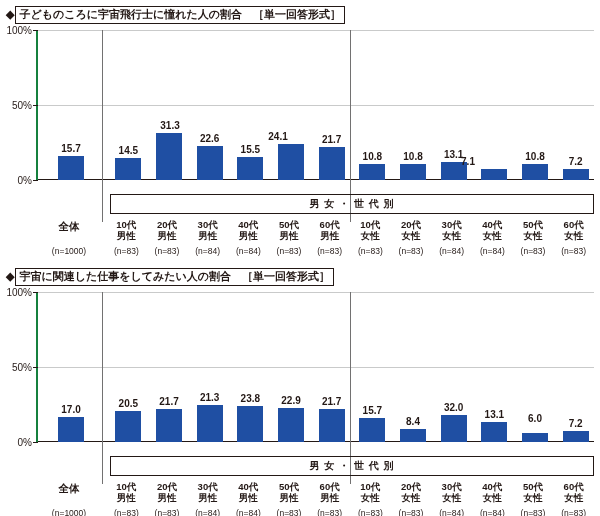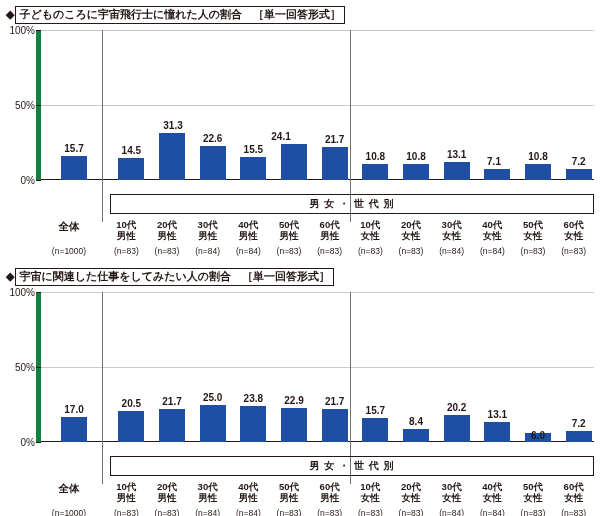--- a/index.html
+++ b/index.html
@@ -40,21 +40,21 @@
     line-height: 1.15;
   }
 
   
   .chart-block {
     position: relative;
   }
 
   .plot {
     position: relative;
-    border-left: 5px solid #15803d;
+    border-left: 2px solid #15803d;
     box-sizing: border-box;
   }
   .axis-base {
     position: absolute;
     left: 0;
     right: 0;
     bottom: 0;
     height: 1px;
     background: #231815;
   }
@@ -176,21 +176,21 @@
         <div class="bar-value" style="position: absolute; left: 240px; bottom: 38.15px;">24.1</div>
         <div class="bar" style="position: absolute; bottom: 0px; left: 293.667px; transform: translateX(-50%); width: 26px; height: 32.55px;"></div>
         <div class="bar-value" style="position: absolute; left: 293.667px; bottom: 34.55px;">21.7</div>
         <div class="bar" style="position: absolute; bottom: 0px; left: 334.333px; transform: translateX(-50%); width: 26px; height: 16.2px;"></div>
         <div class="bar-value" style="position: absolute; left: 334.333px; bottom: 18.2px;">10.8</div>
         <div class="bar" style="position: absolute; bottom: 0px; left: 375px; transform: translateX(-50%); width: 26px; height: 16.2px;"></div>
         <div class="bar-value" style="position: absolute; left: 375px; bottom: 18.2px;">10.8</div>
         <div class="bar" style="position: absolute; bottom: 0px; left: 415.667px; transform: translateX(-50%); width: 26px; height: 17.85px;"></div>
         <div class="bar-value" style="position: absolute; left: 415.667px; bottom: 19.85px;">13.1</div>
         <div class="bar" style="position: absolute; bottom: 0px; left: 456.333px; transform: translateX(-50%); width: 26px; height: 10.65px;"></div>
-        <div class="bar-value" style="position: absolute; left: 453px; bottom: 12.65px;">7.1</div>
+        <div class="bar-value" style="position: absolute; left: 430px; bottom: 12.65px;">7.1</div>
         <div class="bar" style="position: absolute; bottom: 0px; left: 497px; transform: translateX(-50%); width: 26px; height: 16.2px;"></div>
         <div class="bar-value" style="position: absolute; left: 497px; bottom: 18.2px;">10.8</div>
         <div class="bar" style="position: absolute; bottom: 0px; left: 537.667px; transform: translateX(-50%); width: 26px; height: 10.8px;"></div>
         <div class="bar-value" style="position: absolute; left: 537.667px; bottom: 12.8px;">7.2</div>
       </div>
       <div class="vsep" style="left: 102px; top: 6px; height: 192px;"></div>
       <div class="vsep" style="left: 350px; top: 6px; height: 192px;"></div>
       <div class="band" style="left: 110px; top: 170px; width: 484px; height: 20px;">男 女 ・ 世 代 別</div>
       <div class="cat total-cat" style="left: 39px; top: 196px; width: 60px;">
         <div>全体</div>
@@ -274,37 +274,37 @@
         <div class="tick" style="top: 150px;"></div>
         <div class="ylabel" style="top: 150px;">0%</div>
         <div class="axis-base"></div>
         <div class="bar total" style="position: absolute; bottom: 0px; left: 33px; transform: translateX(-50%); width: 26px; height: 25.5px;"></div>
         <div class="bar-value" style="position: absolute; left: 33px; bottom: 27.5px;">17.0</div>
         <div class="bar" style="position: absolute; bottom: 0px; left: 90.3333px; transform: translateX(-50%); width: 26px; height: 30.75px;"></div>
         <div class="bar-value" style="position: absolute; left: 90.3333px; bottom: 32.75px;">20.5</div>
         <div class="bar" style="position: absolute; bottom: 0px; left: 131px; transform: translateX(-50%); width: 26px; height: 32.55px;"></div>
         <div class="bar-value" style="position: absolute; left: 131px; bottom: 34.55px;">21.7</div>
         <div class="bar" style="position: absolute; bottom: 0px; left: 171.667px; transform: translateX(-50%); width: 26px; height: 37.5px;"></div>
-        <div class="bar-value" style="position: absolute; left: 171.667px; bottom: 39.5px;">25.0</div>
+        <div class="bar-value" style="position: absolute; left: 171.667px; bottom: 39.5px;">21.3</div>
         <div class="bar" style="position: absolute; bottom: 0px; left: 212.333px; transform: translateX(-50%); width: 26px; height: 35.7px;"></div>
         <div class="bar-value" style="position: absolute; left: 212.333px; bottom: 37.7px;">23.8</div>
         <div class="bar" style="position: absolute; bottom: 0px; left: 253px; transform: translateX(-50%); width: 26px; height: 34.35px;"></div>
         <div class="bar-value" style="position: absolute; left: 253px; bottom: 36.35px;">22.9</div>
         <div class="bar" style="position: absolute; bottom: 0px; left: 293.667px; transform: translateX(-50%); width: 26px; height: 32.55px;"></div>
         <div class="bar-value" style="position: absolute; left: 293.667px; bottom: 34.55px;">21.7</div>
         <div class="bar" style="position: absolute; bottom: 0px; left: 334.333px; transform: translateX(-50%); width: 26px; height: 23.55px;"></div>
         <div class="bar-value" style="position: absolute; left: 334.333px; bottom: 25.55px;">15.7</div>
         <div class="bar" style="position: absolute; bottom: 0px; left: 375px; transform: translateX(-50%); width: 26px; height: 12.6px;"></div>
         <div class="bar-value" style="position: absolute; left: 375px; bottom: 14.6px;">8.4</div>
         <div class="bar" style="position: absolute; bottom: 0px; left: 415.667px; transform: translateX(-50%); width: 26px; height: 26.85px;"></div>
-        <div class="bar-value" style="position: absolute; left: 415.667px; bottom: 28.85px;">20.2</div>
+        <div class="bar-value" style="position: absolute; left: 415.667px; bottom: 28.85px;">32.0</div>
         <div class="bar" style="position: absolute; bottom: 0px; left: 456.333px; transform: translateX(-50%); width: 26px; height: 19.65px;"></div>
         <div class="bar-value" style="position: absolute; left: 456.333px; bottom: 21.65px;">13.1</div>
         <div class="bar" style="position: absolute; bottom: 0px; left: 497px; transform: translateX(-50%); width: 26px; height: 9px;"></div>
-        <div class="bar-value" style="position: absolute; left: 497px; bottom: 1px;">6.0</div>
+        <div class="bar-value" style="position: absolute; left: 497px; bottom: 18px;">6.0</div>
         <div class="bar" style="position: absolute; bottom: 0px; left: 537.667px; transform: translateX(-50%); width: 26px; height: 10.8px;"></div>
         <div class="bar-value" style="position: absolute; left: 537.667px; bottom: 12.8px;">7.2</div>
       </div>
       <div class="vsep" style="left: 102px; top: 6px; height: 192px;"></div>
       <div class="vsep" style="left: 350px; top: 6px; height: 192px;"></div>
       <div class="band" style="left: 110px; top: 170px; width: 484px; height: 20px;">男 女 ・ 世 代 別</div>
       <div class="cat total-cat" style="left: 39px; top: 196px; width: 60px;">
         <div>全体</div>
       </div>
       <div class="n" style="left: 34px; top: 222px; width: 70px;">(n=1000)</div>

